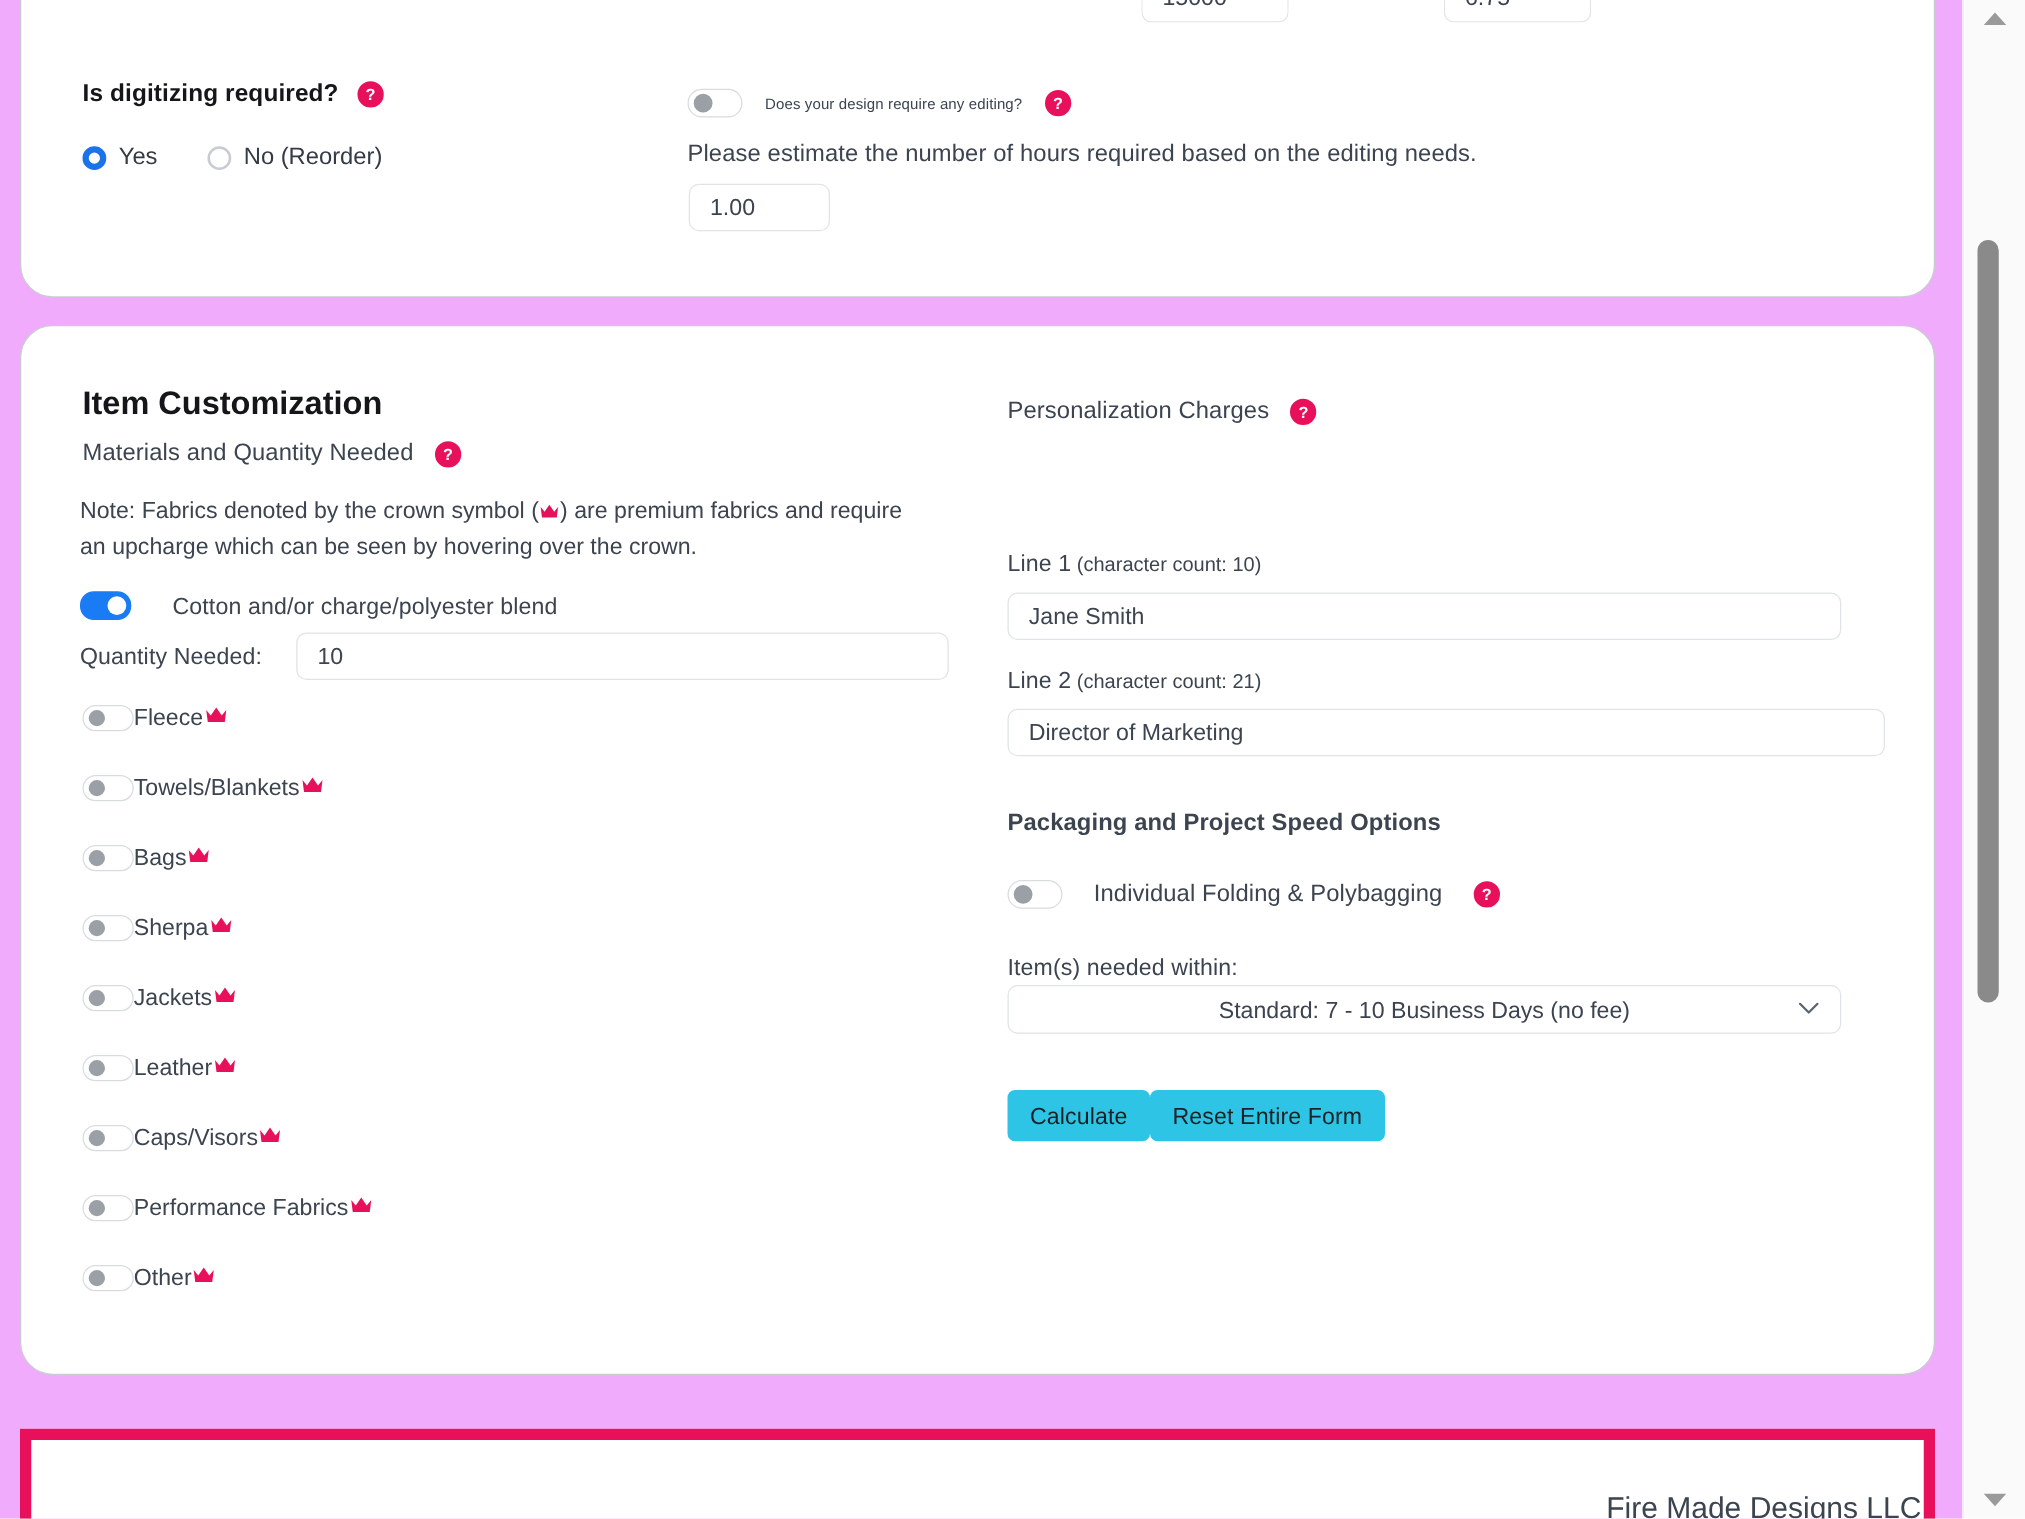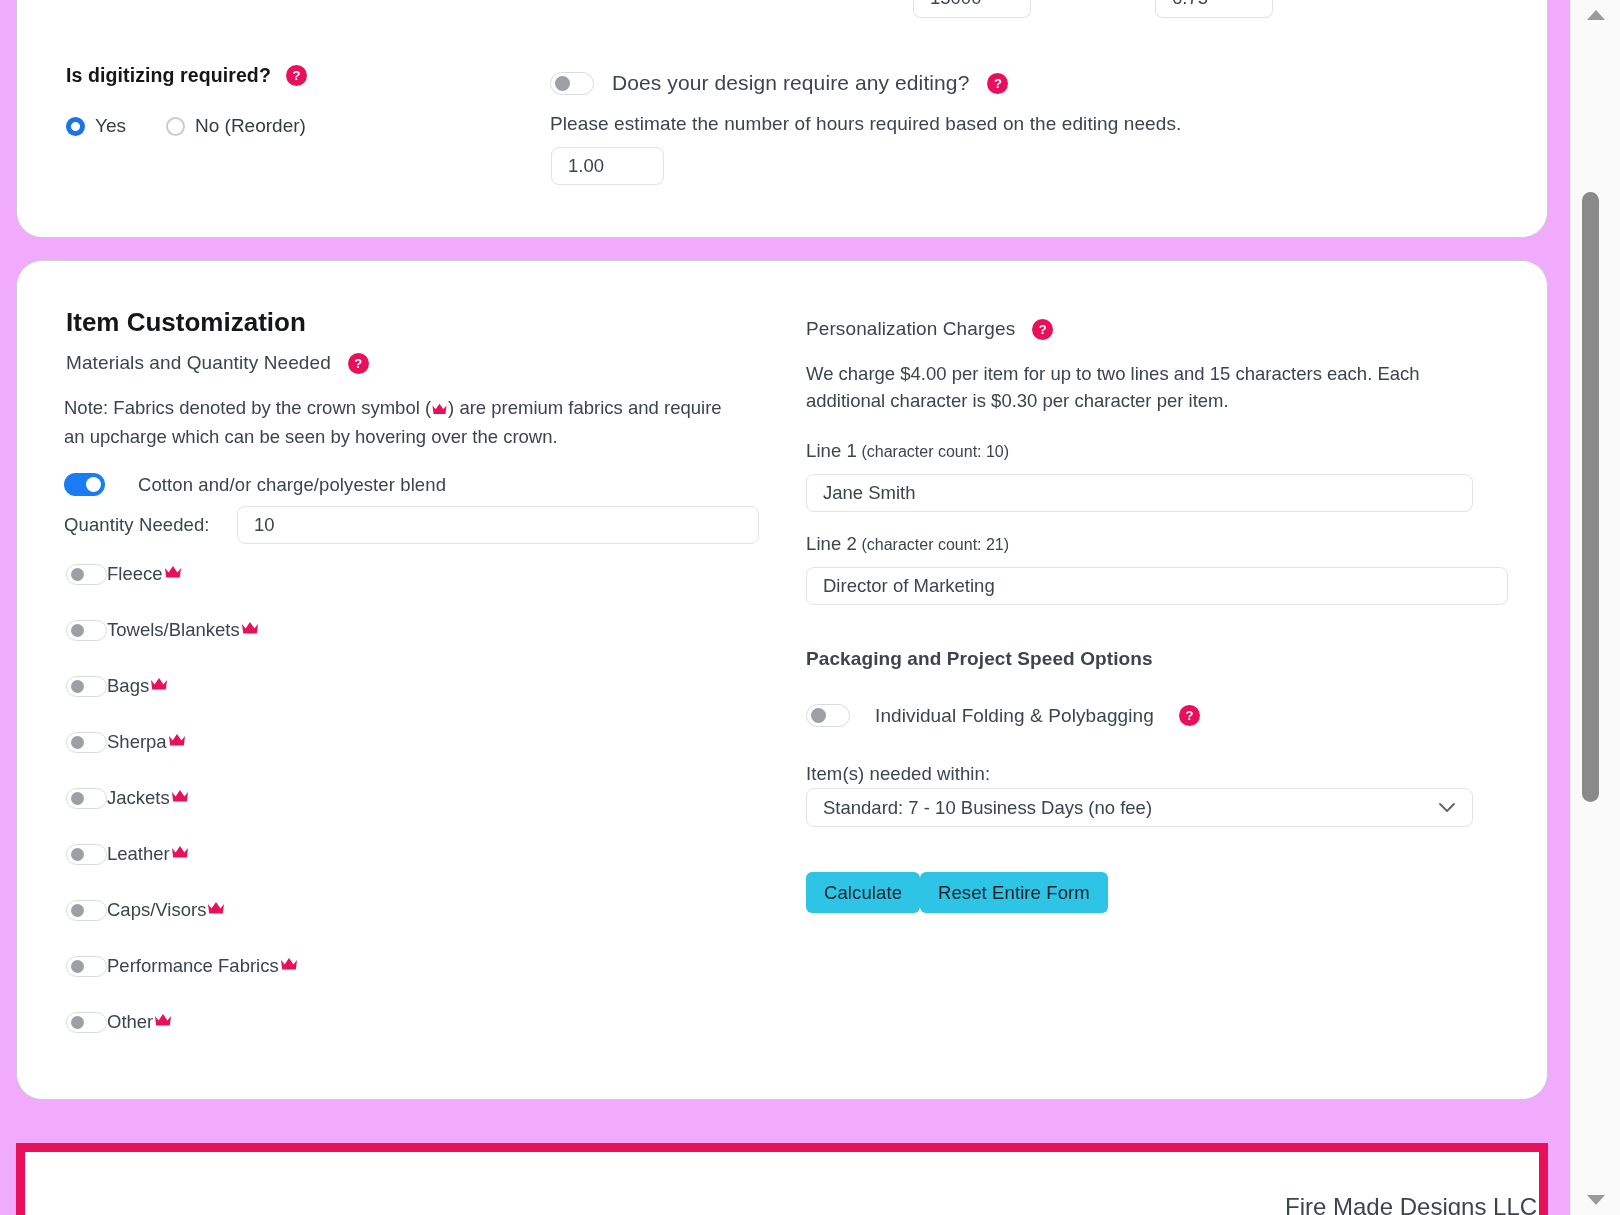--- a/index.html
+++ b/index.html
@@ -279,21 +279,21 @@
     <div class="radio-row">
       <span class="radio"></span>
       <span class="radio-label">No (Reorder)</span>
     </div>
   </div>
 
   <div style="position:absolute; left:550px; top:71px; display:flex; align-items:center; gap:18px;">
     <span class="switch big">
       <span class="knob"></span>
     </span>
-    <span class="txt" style="font-size:21px;">Does your design require any editing?</span>
+    <span class="txt" style="font-size:12px;">Does your design require any editing?</span>
     <span class="help-icon">?</span>
   </div>
 
   <div class="txt" style="position:absolute; left:550px; top:113px; font-size:19px;">Please estimate the number of hours required based on the editing needs.</div>
 
   <input class="input" style="position: absolute; left: 551px; top: 147px; width: 113px; height: 38px;" value="1.00">
 
   <div class="card" id="card-customization"></div>
 
   <div style="position:absolute; left:66px; top:307px; font-size:26px; font-weight:bold; color:#141619;">Item Customization</div>
@@ -407,21 +407,20 @@
     <span class="crown"><svg width="20" height="16" viewBox="0 0 24 20">
           <path d="M2 5 L6.5 10.5 L12 2.5 L17.5 10.5 L22 5 L20.5 17 L3.5 17 Z" fill="#e8105a"></path>
         </svg></span>
   </div>
 
   <div style="position:absolute; left:806px; top:318px; display:flex; align-items:center; gap:17px;">
     <span class="txt" style="font-size:19px;">Personalization Charges</span>
     <span class="help-icon">?</span>
   </div>
 
-  <div style="position:absolute; left:806px; top:360px; width:655px; font-size:18.5px; line-height:27px; color:#3c4450;">We charge $4.00 per item for up to two lines and 15 characters each. Each additional character is $0.30 per character per item.</div>
 
   <div style="position:absolute; left:806px; top:440px;">
     <span class="txt">Line 1</span>
     <span class="txt-sm">(character count: 10)</span>
   </div>
   <input class="input" style="position: absolute; left: 806px; top: 474px; width: 667px; height: 38px;" value="Jane Smith">
 
   <div style="position:absolute; left:806px; top:533px;">
     <span class="txt">Line 2</span>
     <span class="txt-sm">(character count: 21)</span>
@@ -433,21 +432,21 @@
   <div style="position:absolute; left:806px; top:704px; display:flex; align-items:center; gap:25px;">
     <span class="switch big">
       <span class="knob"></span>
     </span>
     <span class="txt" style="font-size:19px;">Individual Folding &amp; Polybagging</span>
     <span class="help-icon">?</span>
   </div>
 
   <div class="txt" style="position:absolute; left:806px; top:763px;">Item(s) needed within:</div>
 
-  <div class="select-wrap" style="position:absolute; left:806px; top:788px; width:667px; height:39px;">
+  <div class="select-wrap" style="position:absolute; left:806px; top:788px; width:667px; height:39px;text-align:center;">
     <div class="input" style="width:667px; height:39px; line-height:37px;">Standard: 7 - 10 Business Days (no fee)</div>
     <span class="chev">
       <svg width="16" height="10" viewBox="0 0 16 10">
           <path d="M1 1 L8 8 L15 1" stroke="#5b6470" stroke-width="1.8" fill="none" stroke-linecap="round" stroke-linejoin="round"></path>
         </svg>
     </span>
   </div>
 
   <button class="btn" style="position:absolute; left:806px; top:872px;">Calculate</button>
   <button class="btn" style="position:absolute; left:920px; top:872px;">Reset Entire Form</button>

